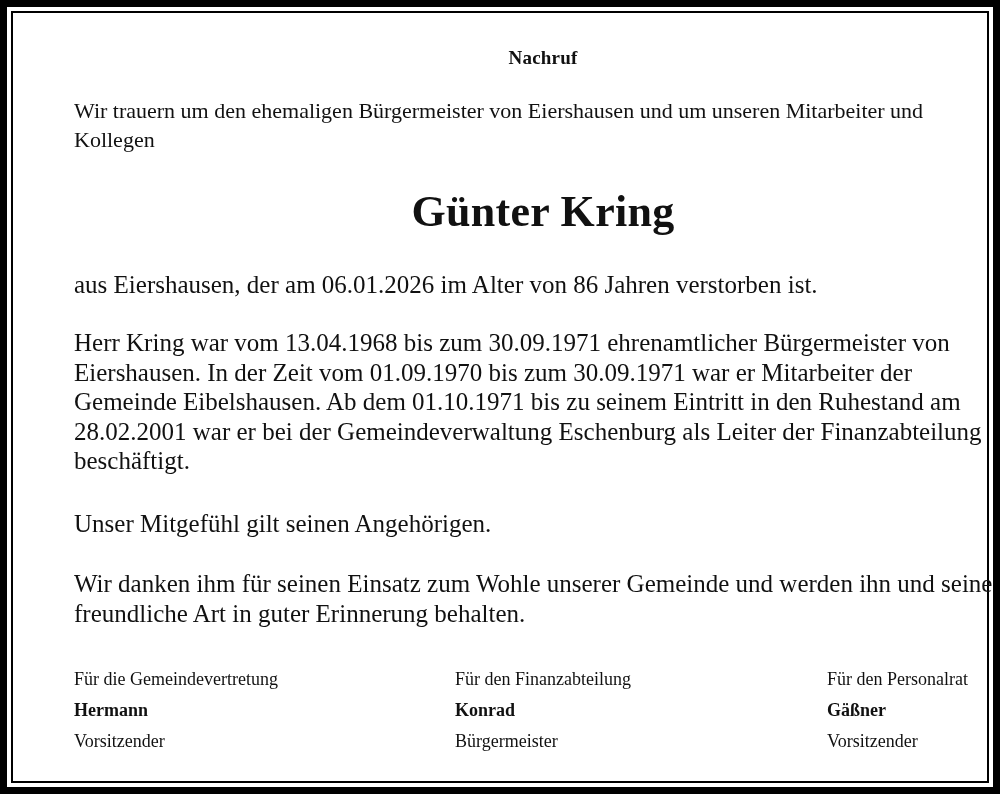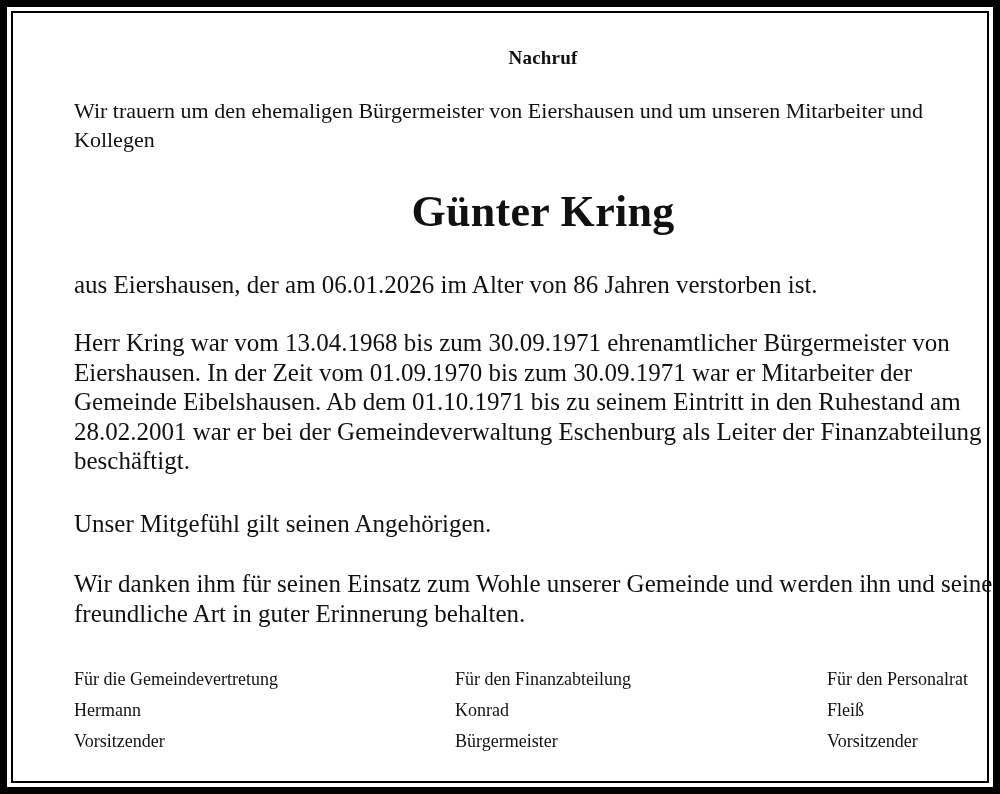--- a/index.html
+++ b/index.html
@@ -102,21 +102,21 @@
   }
 
   .sig-col {
     flex: 0 0 auto;
   }
   .sig-col-1 { width: 381px; }
   .sig-col-2 { width: 372px; }
   .sig-col-3 { width: auto; }
 
   .sig-role-for { font-weight: normal; white-space: nowrap; }
-  .sig-name     { font-weight: normal; white-space: nowrap; }
+  .sig-name     { font-weight: bold; white-space: nowrap; }
   .sig-title    { font-weight: normal; white-space: nowrap; }
 </style>
 </head>
 <body>
 
 <div class="page">
 
   <div class="frame-outer"></div>
   <div class="frame-inner"></div>
 
@@ -146,20 +146,20 @@
       </div>
 
       <div class="sig-col sig-col-2">
         <div class="sig-role-for">Für den Finanzabteilung</div>
         <div class="sig-name">Konrad</div>
         <div class="sig-title">Bürgermeister</div>
       </div>
 
       <div class="sig-col sig-col-3">
         <div class="sig-role-for">Für den Personalrat</div>
-        <div class="sig-name">Fleiß</div>
+        <div class="sig-name">Gäßner</div>
         <div class="sig-title">Vorsitzender</div>
       </div>
 
     </div>
 
   </div>
 </div>
 
 </body></html>

